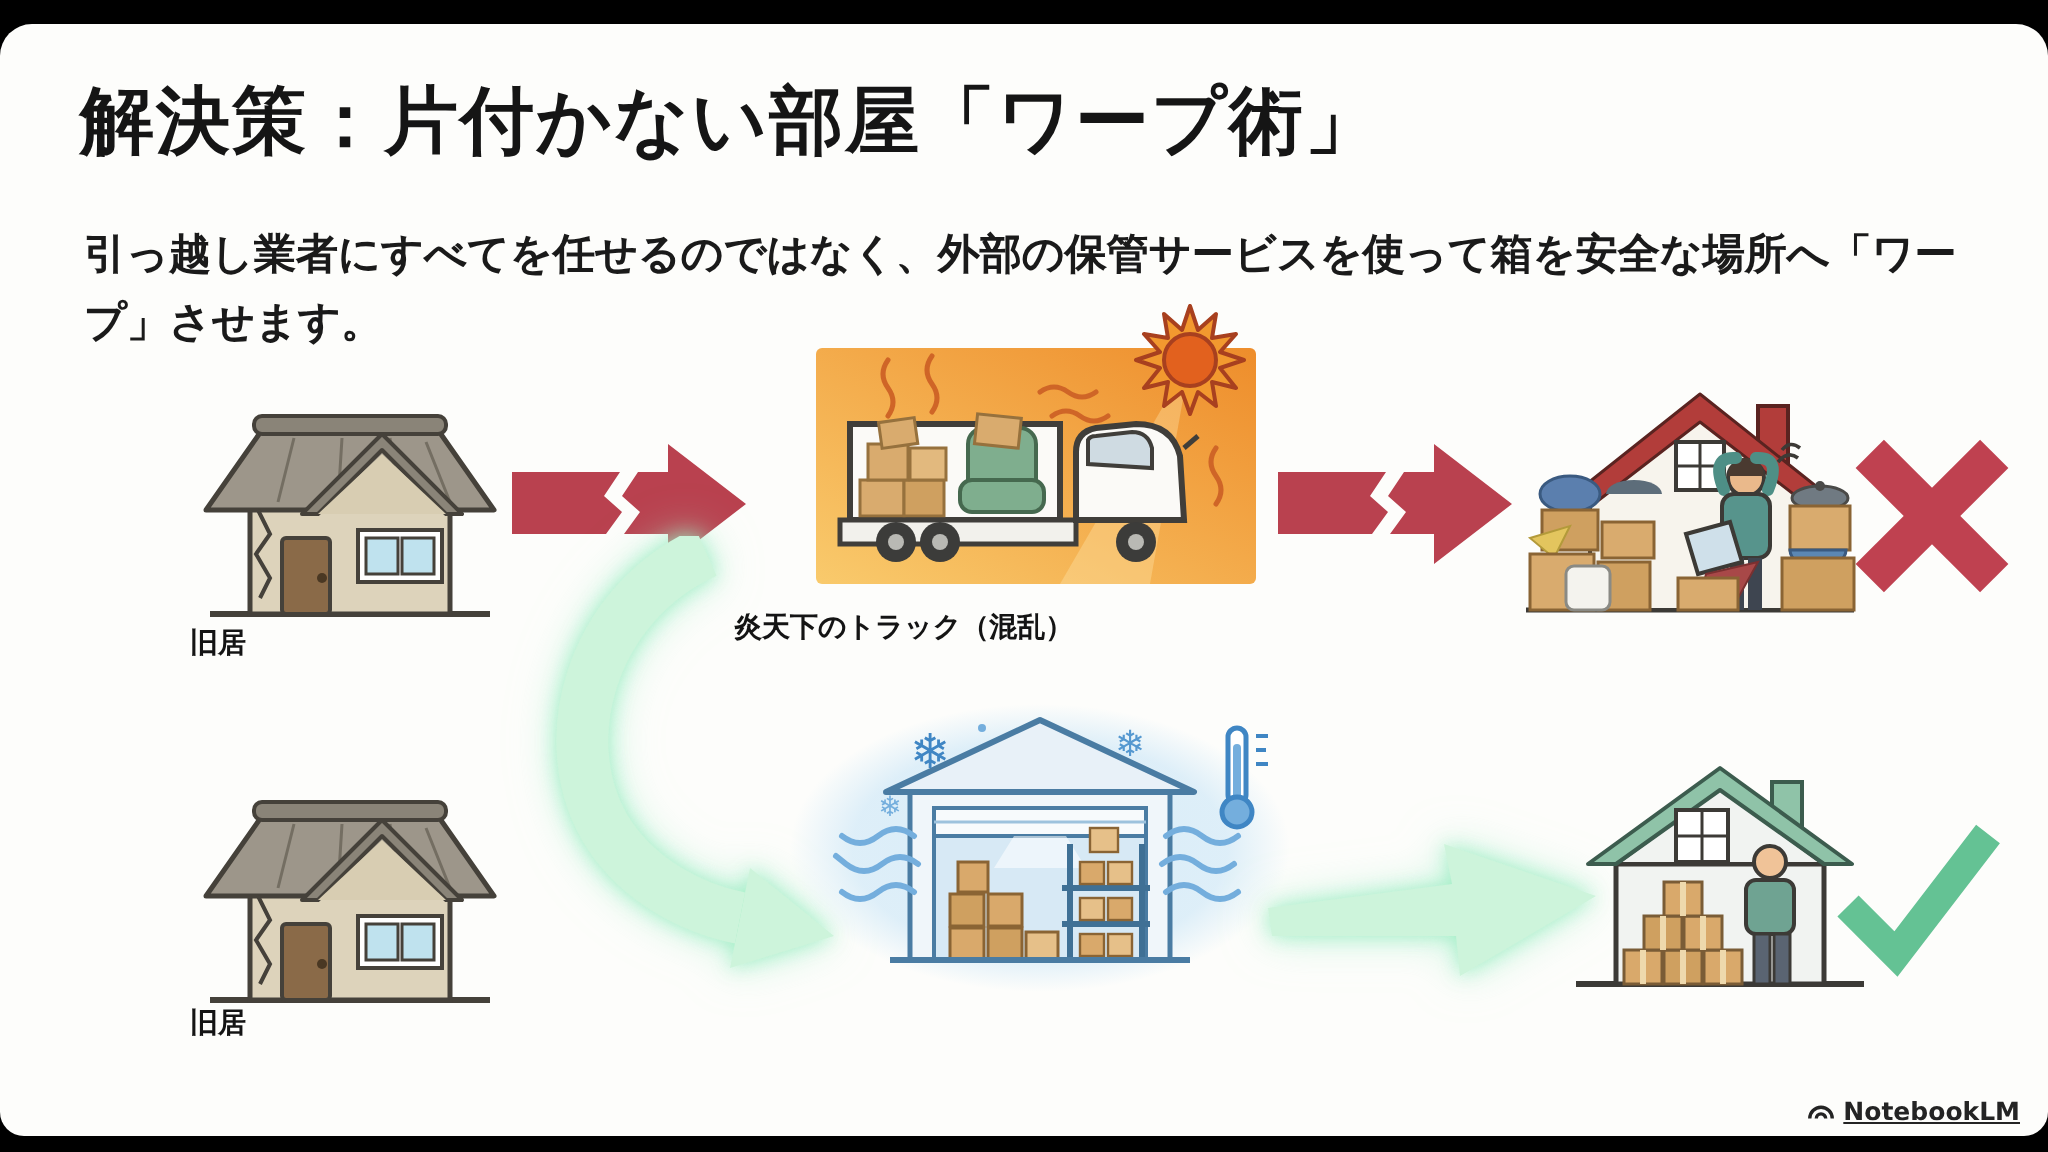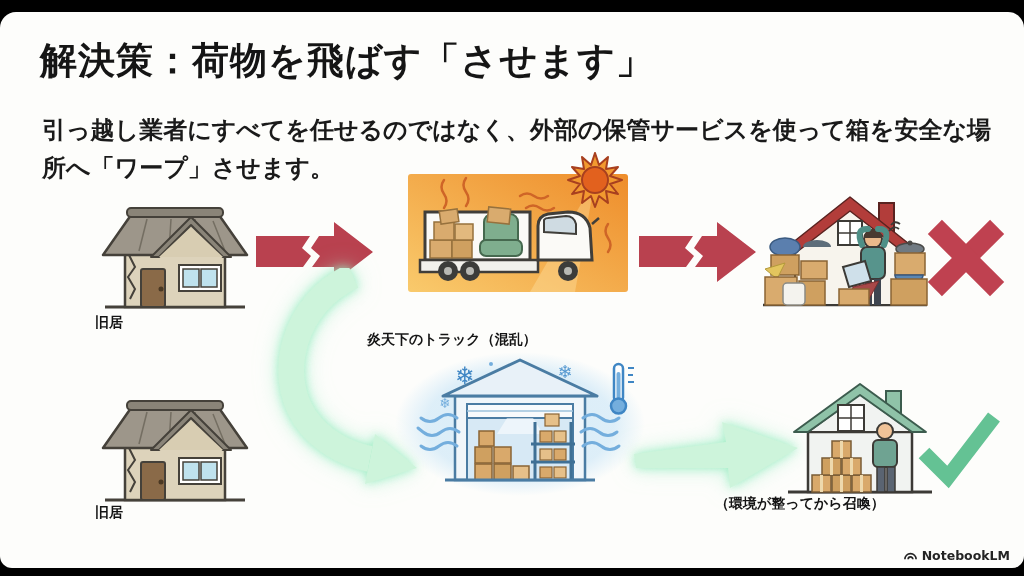--- a/index.html
+++ b/index.html
@@ -10,39 +10,39 @@
   .frame{
     position:absolute;left:0;right:0;top:12px;bottom:8px;
     background:#fdfdfb;border-radius:16px 16px 12px 12px;overflow:hidden;
   }
   .abs{position:absolute;}
   .title{
     left:40px;top:26px;font-size:37px;line-height:1.25;font-weight:900;
     color:#151515;letter-spacing:1px;white-space:nowrap;
   }
   .subtitle{
-    left:42px;top:99px;width:952px;font-size:24px;line-height:1.6;
+    left:42px;top:99px;width:952px;font-size:21px;line-height:1.6;
     font-weight:700;color:#1a1a1a;
   }
   .node-label{
     text-align:left;font-weight:700;font-size:14px;color:#141414;
     line-height:1.35;
   }
   .glow{filter:drop-shadow(0 0 5px rgba(150,235,190,.85)) drop-shadow(0 0 10px rgba(170,240,205,.55));}
   .brand{
     right:14px;bottom:5px;display:flex;align-items:center;gap:4px;
-    font-size:12.5px;font-weight:700;color:#242424;
+    font-size:12.5px;font-weight:700;color:#242424;text-decoration:underline;
   }
 </style>
 </head>
 <body>
 
 <div class="frame">
 
-  <div class="abs title">解決策：荷物を飛ばす「させます」</div>
+  <div class="abs title">解決策：片付かない部屋「ワープ術」</div>
   <div class="abs subtitle">引っ越し業者にすべてを任せるのではなく、外部の保管サービスを使って箱を安全な場所へ「ワープ」させます。</div>
 
   <svg class="abs" style="left:95px;top:183px" width="160" height="120" viewBox="0 0 160 120">
     <line x1="10" y1="112" x2="150" y2="112" stroke="#45413a" stroke-width="3"></line>
     <rect x="30" y="56" width="100" height="56" fill="#ddd3bb" stroke="#45413a" stroke-width="2.5"></rect>
     <polygon points="8,60 36,20 124,20 152,60" fill="#9d968a" stroke="#45413a" stroke-width="2.5" stroke-linejoin="round"></polygon>
     <rect x="32" y="13" width="96" height="9" rx="4" fill="#8a8478" stroke="#45413a" stroke-width="2"></rect>
     <line x1="52" y1="24" x2="44" y2="56" stroke="#746e62" stroke-width="1.5"></line>
     <line x1="76" y1="24" x2="74" y2="56" stroke="#746e62" stroke-width="1.5"></line>
     <line x1="100" y1="24" x2="104" y2="56" stroke="#746e62" stroke-width="1.5"></line>
@@ -92,21 +92,21 @@
     <path d="M138,108 L138,74 Q138,64 148,62 L168,60 Q186,60 190,76 L192,108 Z" fill="#fbfaf7" stroke="#403e3a" stroke-width="3"></path>
     <path d="M144,80 L144,68 Q145,66 148,66 L166,64 Q174,64 176,72 L176,82 Z" fill="#cfdbe2" stroke="#403e3a" stroke-width="2"></path>
     <line x1="192" y1="72" x2="199" y2="66" stroke="#403e3a" stroke-width="2.5"></line>
     <circle cx="48" cy="119" r="10" fill="#3c3c3a"></circle>
       <circle cx="48" cy="119" r="4" fill="#b9b9b4"></circle>
     <circle cx="70" cy="119" r="10" fill="#3c3c3a"></circle>
       <circle cx="70" cy="119" r="4" fill="#b9b9b4"></circle>
     <circle cx="168" cy="119" r="10" fill="#3c3c3a"></circle>
       <circle cx="168" cy="119" r="4" fill="#b9b9b4"></circle>
   </svg>
-  <div class="abs node-label" style="left:367px;top:318px;width:290px">炎天下のトラック（混乱）</div>
+  <div class="abs node-label" style="left:367px;top:293px;width:290px">炎天下のトラック（混乱）</div>
 
   <svg class="abs" style="left:635px;top:198px" width="125" height="85" viewBox="0 0 125 85">
     <polygon points="4,26 58,26 50,38 59,46 51,57 4,57" fill="#b9414f"></polygon>
     <polygon points="67,26 82,26 82,12 121,42 82,72 82,57 60,57 68,46 59,38" fill="#b9414f"></polygon>
   </svg>
 
   <svg class="abs" style="left:755px;top:171px" width="180" height="130" viewBox="0 0 180 130">
     <line x1="8" y1="122" x2="172" y2="122" stroke="#3c3a36" stroke-width="2.5"></line>
     <rect x="124" y="20" width="15" height="28" fill="#b23d3a" stroke="#5a2320" stroke-width="2"></rect>
     <rect x="40" y="66" width="110" height="56" fill="#f7f4ed" stroke="#3c3a36" stroke-width="2"></rect>
@@ -254,21 +254,20 @@
       <line x1="79.5" y1="100" x2="79.5" y2="117" stroke="#eed9ad" stroke-width="3"></line>
     </g>
     <g>
       <circle cx="103" cy="56" r="8" fill="#f0c398" stroke="#3c3a36" stroke-width="2"></circle>
       <rect x="91" y="65" width="24" height="27" rx="5" fill="#6fa392" stroke="#3c3a36" stroke-width="2"></rect>
       <rect x="95" y="92" width="8" height="25" fill="#5a6472" stroke="#3c3a36" stroke-width="1.5"></rect>
       <rect x="105" y="92" width="8" height="25" fill="#5a6472" stroke="#3c3a36" stroke-width="1.5"></rect>
     </g>
   </svg>
   <div class="abs node-label" style="left:715px;top:482px;width:285px">
-    <div>（環境が整ってから召喚）</div>
   </div>
 
   <svg class="abs" style="left:908px;top:383px" width="100" height="100" viewBox="0 0 100 100">
     <path d="M16,58 L40,82 L86,22" fill="none" stroke-width="15" stroke="#64c294"></path>
   </svg>
 
   <div class="abs brand">
     <svg width="15" height="15" viewBox="0 0 16 16">
       <path d="M2,12 A6,6 0 0 1 14,12" fill="none" stroke="#242424" stroke-width="1.8"></path>
       <path d="M5.5,12 A2.5,2.5 0 0 1 10.5,12" fill="none" stroke="#242424" stroke-width="1.8"></path>

